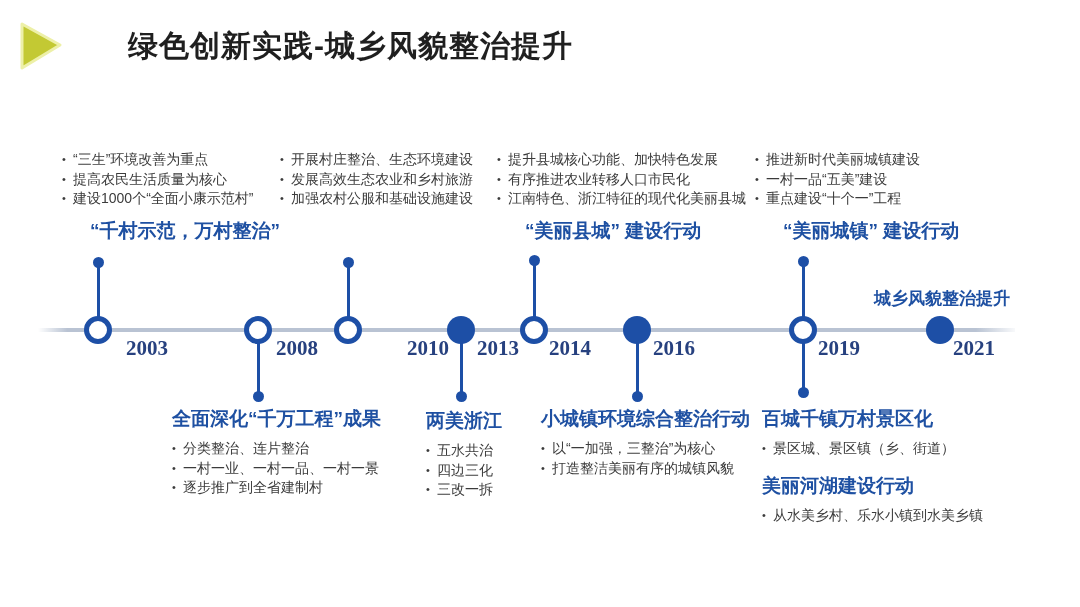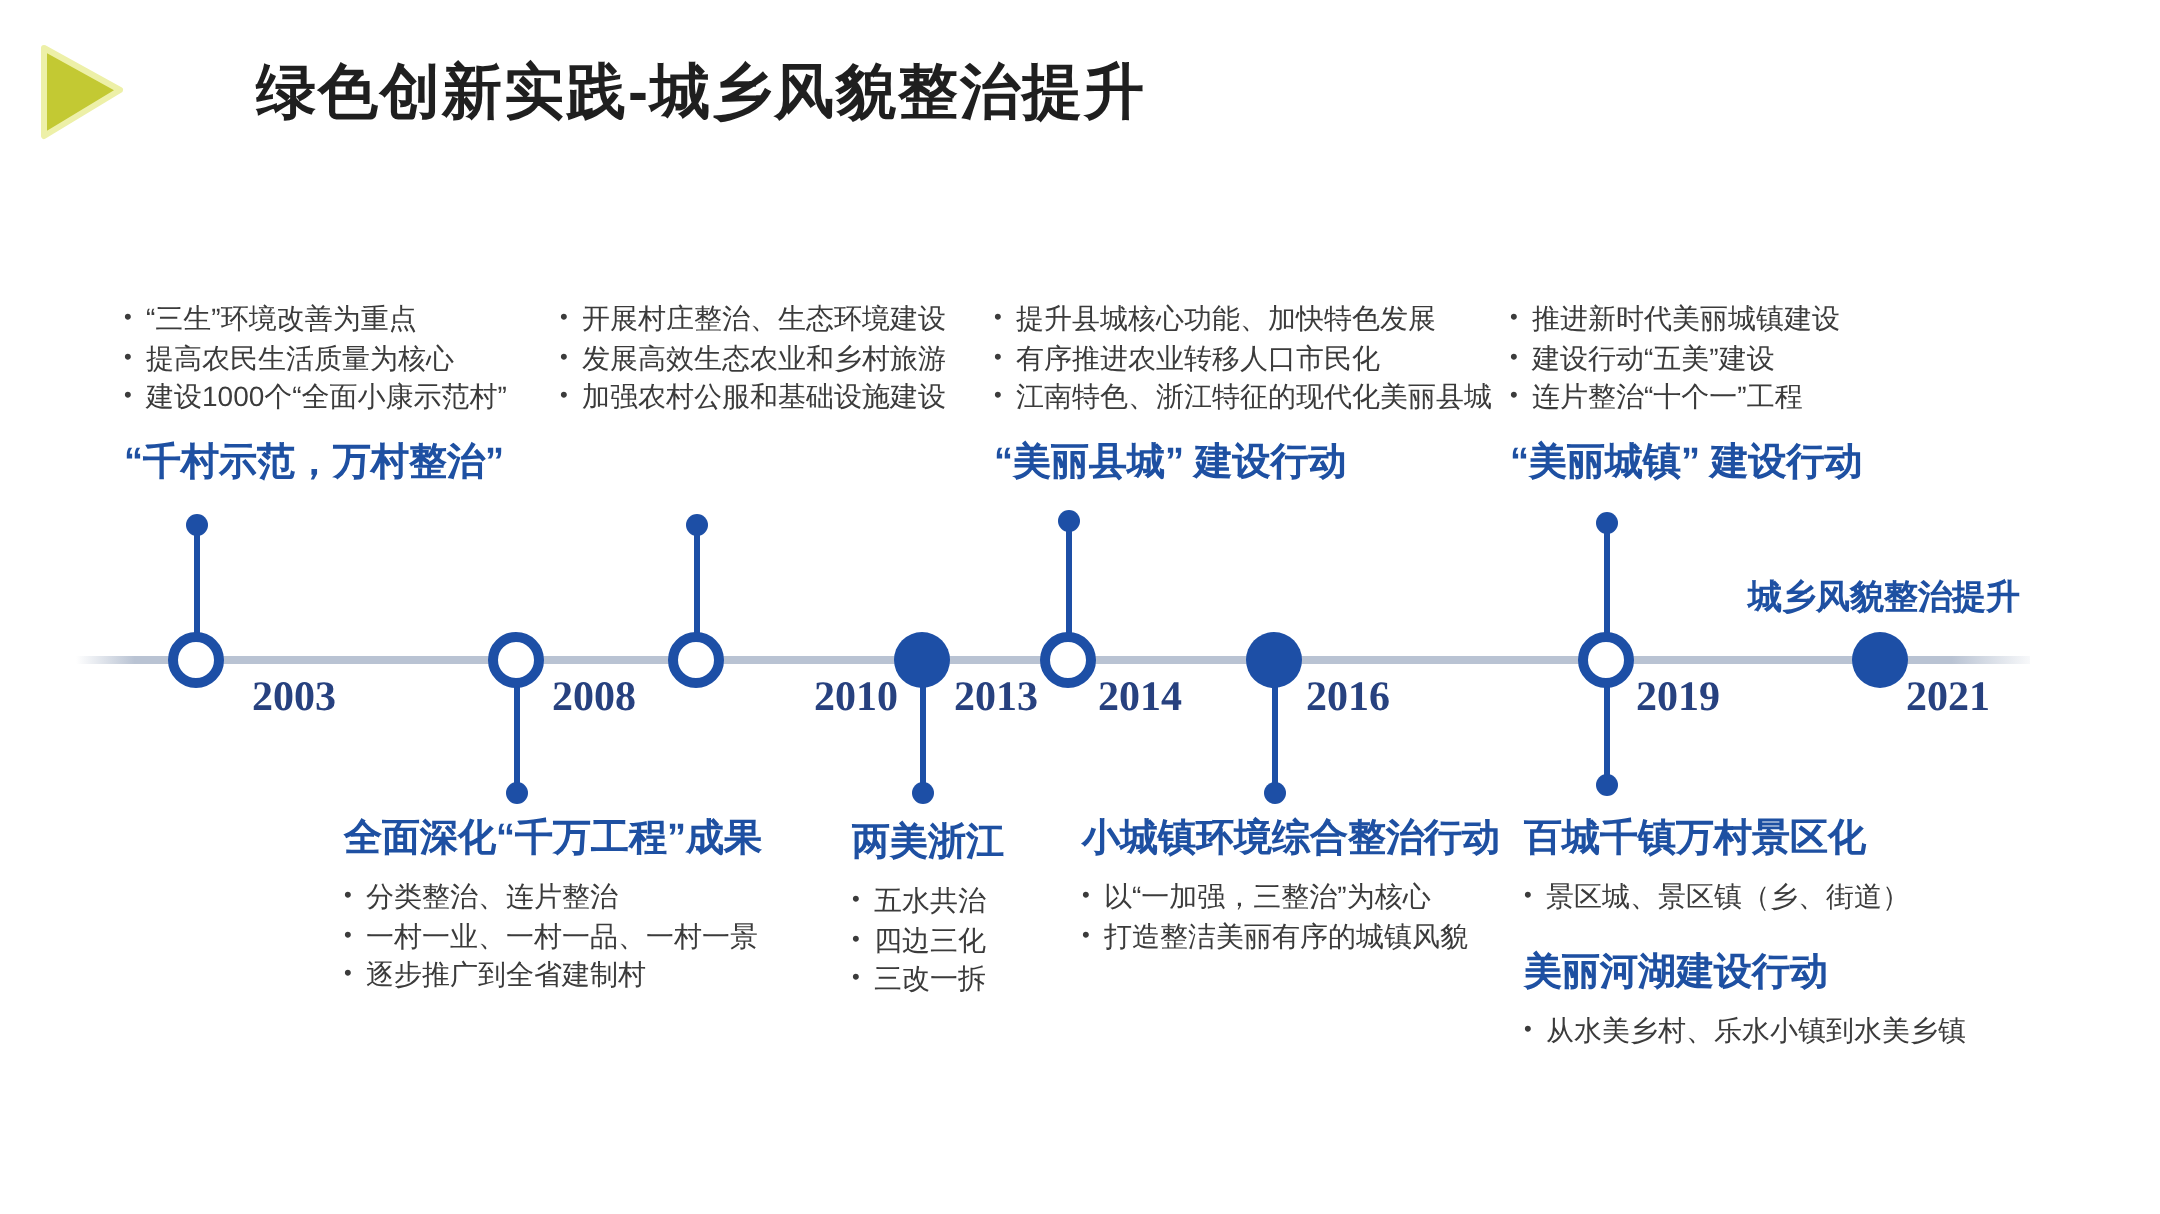--- a/index.html
+++ b/index.html
@@ -32,21 +32,21 @@
 
   .block { position:absolute; z-index:2; }
   .heading { font-size:19px; font-weight:bold; color:#1e50a2; white-space:nowrap; }
   .bullets { list-style:none; margin:0; padding:0; }
   .bullets li {
     position:relative; padding-left:11px; font-size:14px; line-height:19.5px;
     color:#3b3b3b; white-space:nowrap;
   }
   .bullets li::before { content:"•"; position:absolute; left:0; top:0; font-size:11px; color:#3b3b3b; }
 
-  .block-above .heading { margin-top:9px; }
+  .block-above .heading { margin-top:9px;margin-left:28px; }
   .block-below .heading { margin-bottom:7px; }
   .block-below .heading.second { margin-top:14px; }
 
   .end-label {
     position:absolute; left:874px; top:287px; z-index:3;
     font-size:17px; font-weight:bold; color:#1e50a2; white-space:nowrap;
   }
 </style>
 </head>
 <body>
@@ -81,22 +81,22 @@
       <li>提升县城核心功能、加快特色发展</li>
       <li>有序推进农业转移人口市民化</li>
       <li>江南特色、浙江特征的现代化美丽县城</li>
     </ul>
     <div class="heading">“美丽县城” 建设行动</div>
   </div>
 
   <div class="block block-above" style="left:755px; top:150px;">
     <ul class="bullets">
       <li>推进新时代美丽城镇建设</li>
-      <li>建设行动“五美”建设</li>
-      <li>连片整治“十个一”工程</li>
+      <li>一村一品“五美”建设</li>
+      <li>重点建设“十个一”工程</li>
     </ul>
     <div class="heading">“美丽城镇” 建设行动</div>
   </div>
 
   <div class="end-label">城乡风貌整治提升</div>
 
   <div class="axis"></div>
 
   <div class="mini" style="left:92.5px; top:257px;"></div>
   <div class="stem" style="left:96.5px; top:266px; height:52px;"></div>

